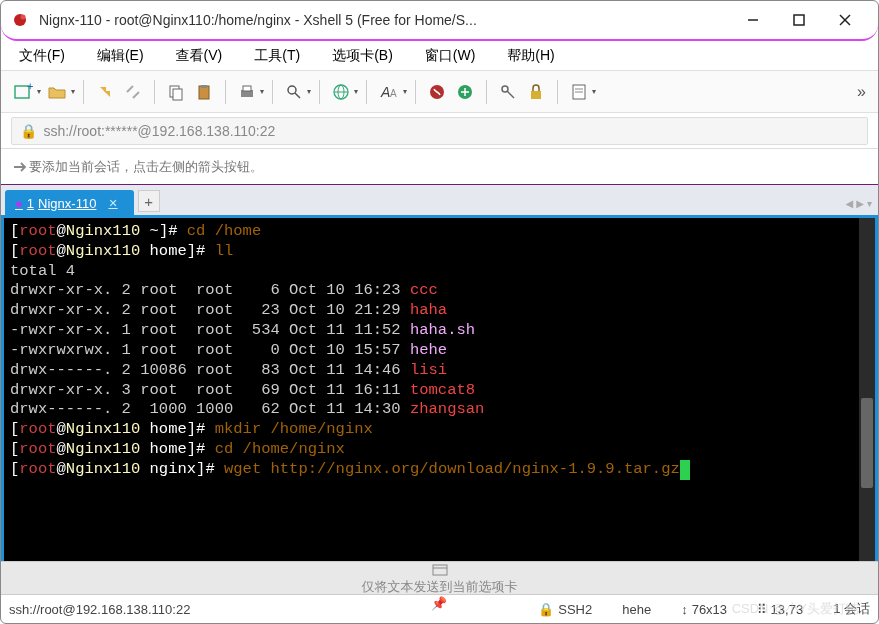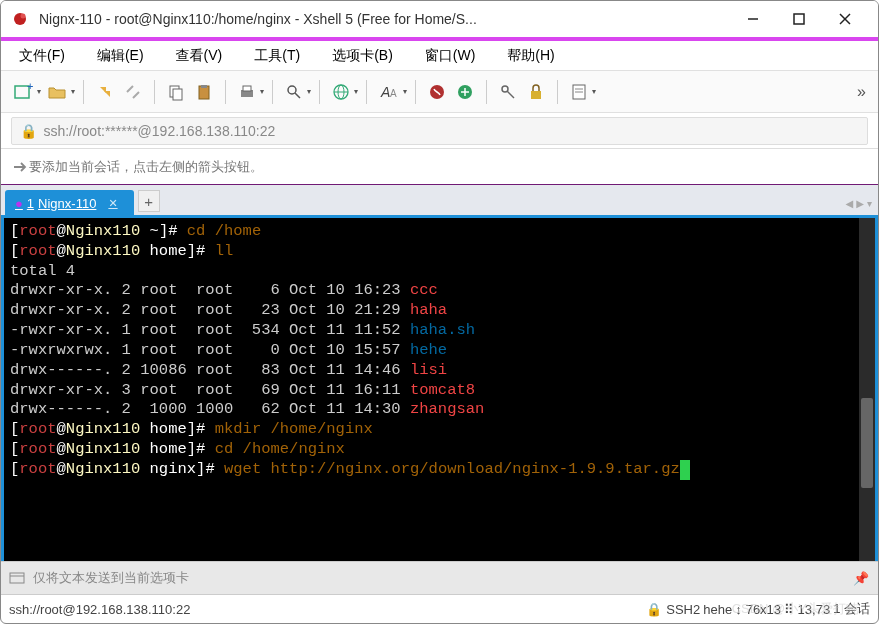--- a/index.html
+++ b/index.html
@@ -1,17 +1,17 @@
 <!DOCTYPE html>
 <html><head>
 <meta charset="utf-8">
 <style>
 * { margin: 0; padding: 0; box-sizing: border-box; }
 body { font-family: "Microsoft YaHei", "Segoe UI", sans-serif; font-size: 13px; background: #fff; width: 879px; height: 624px; overflow: hidden; display: flex; flex-direction: column; border: 1px solid #888; border-radius: 6px; }
-.titlebar { height: 40px; background: #fff; display: flex; align-items: center; padding: 0 10px; border-bottom: 4px solid #d946ef; }
+.titlebar { height: 40px; background: #fff; display: flex; align-items: center; padding: 0 10px; border-bottom: 2px solid #d946ef; border-radius: 16px; }
 .titlebar .logo { width: 18px; height: 18px; margin-right: 10px; color: #c02020; }
 .titlebar .title { flex: 1; font-size: 14px; color: #333; }
 .titlebar .winbtn { width: 46px; height: 32px; display: flex; align-items: center; justify-content: center; cursor: pointer; }
 .menubar { height: 30px; display: flex; align-items: center; padding: 0 8px; gap: 12px; border-bottom: 1px solid #e0e0e0; }
 .menubar .menuitem { padding: 4px 10px; cursor: pointer; font-size: 14px; }
 .toolbar { height: 42px; display: flex; align-items: center; padding: 0 8px; gap: 2px; border-bottom: 1px solid #e0e0e0; background: #fafafa; }
 .toolbar .tbtn { padding: 4px 4px; cursor: pointer; display: flex; align-items: center; color: #555; }
 .toolbar .sep { width: 1px; height: 24px; background: #ccc; margin: 0 6px; }
 .toolbar .chev { font-size: 8px; color: #555; margin-left: -2px; }
 .addrbar { height: 36px; display: flex; align-items: center; padding: 6px 10px; border-bottom: 1px solid #ddd; }
@@ -24,26 +24,26 @@
 .addtab { width: 22px; height: 22px; background: #f0f0f0; border: 1px solid #ccc; margin-left: 4px; margin-bottom: 3px; display: flex; align-items: center; justify-content: center; font-size: 15px; cursor: pointer; color: #666; }
 .tabstrip .navctrl { position: absolute; right: 6px; bottom: 6px; display: flex; gap: 3px; color: #aaa; font-size: 10px; }
 .terminal { flex: 1; background: #000; color: #ccc; font-family: "Consolas","Courier New",monospace; font-size: 15.5px; white-space: pre; overflow: hidden; padding: 4px 6px; border-top: 3px solid #1e90d8; border-left: 3px solid #1e90d8; border-right: 3px solid #1e90d8; line-height: 1.28; position: relative; }
 .terminal .prompt-br { color: #fff; }
 .terminal .user { color: #c94040; }
 .terminal .at { color: #fff; }
 .terminal .host { color: #fef9c3; }
 .terminal .path { color: #fff; }
 .terminal .cmd { color: #a16207; }
 .terminal .dir { color: #ef4444; }
-.terminal .exe { color: #0369a1; }
+.terminal .exe { color: #f0abfc; }
 .terminal .cursor { background: #2ed04f; display: inline-block; width: 10px; }
 .terminal .scrollbar { position: absolute; right: 0; top: 0; bottom: 0; width: 16px; background: #2b2b2b; }
 .terminal .scrollthumb { position: absolute; right: 2px; top: 180px; width: 12px; height: 90px; background: #666; border-radius: 2px; }
-.sendbar { height: 34px; background: #e8e8e8; display: flex; align-items: center; padding: 0 8px; gap: 8px; color: #888; font-size: 13px; border-top: 1px solid #ccc; border-bottom: 1px solid #ccc; }
-.statusbar { height: 28px; display: flex; align-items: center; padding: 0 8px; font-size: 13px; color: #444; gap: 3px; }
+.sendbar { height: 34px; background: #e8e8e8; display: flex; align-items: center; padding: 0 8px; color: #888; font-size: 13px; border-top: 1px solid #ccc; border-bottom: 1px solid #ccc; flex-direction: column; }
+.statusbar { height: 28px; display: flex; align-items: center; padding: 0 8px; font-size: 13px; color: #444; gap: 30px; }
 .statusbar .spacer { flex: 1; }
 .statusbar .item { display: flex; align-items: center; gap: 4px; }
 .watermark { position: absolute; right: 20px; bottom: 6px; color: #ccc; font-size: 13px; opacity: 0.6; pointer-events: none; }
 svg { display: block; }
 </style>
 </head>
 <body>
 
 <div class="titlebar">
   <span class="logo">

